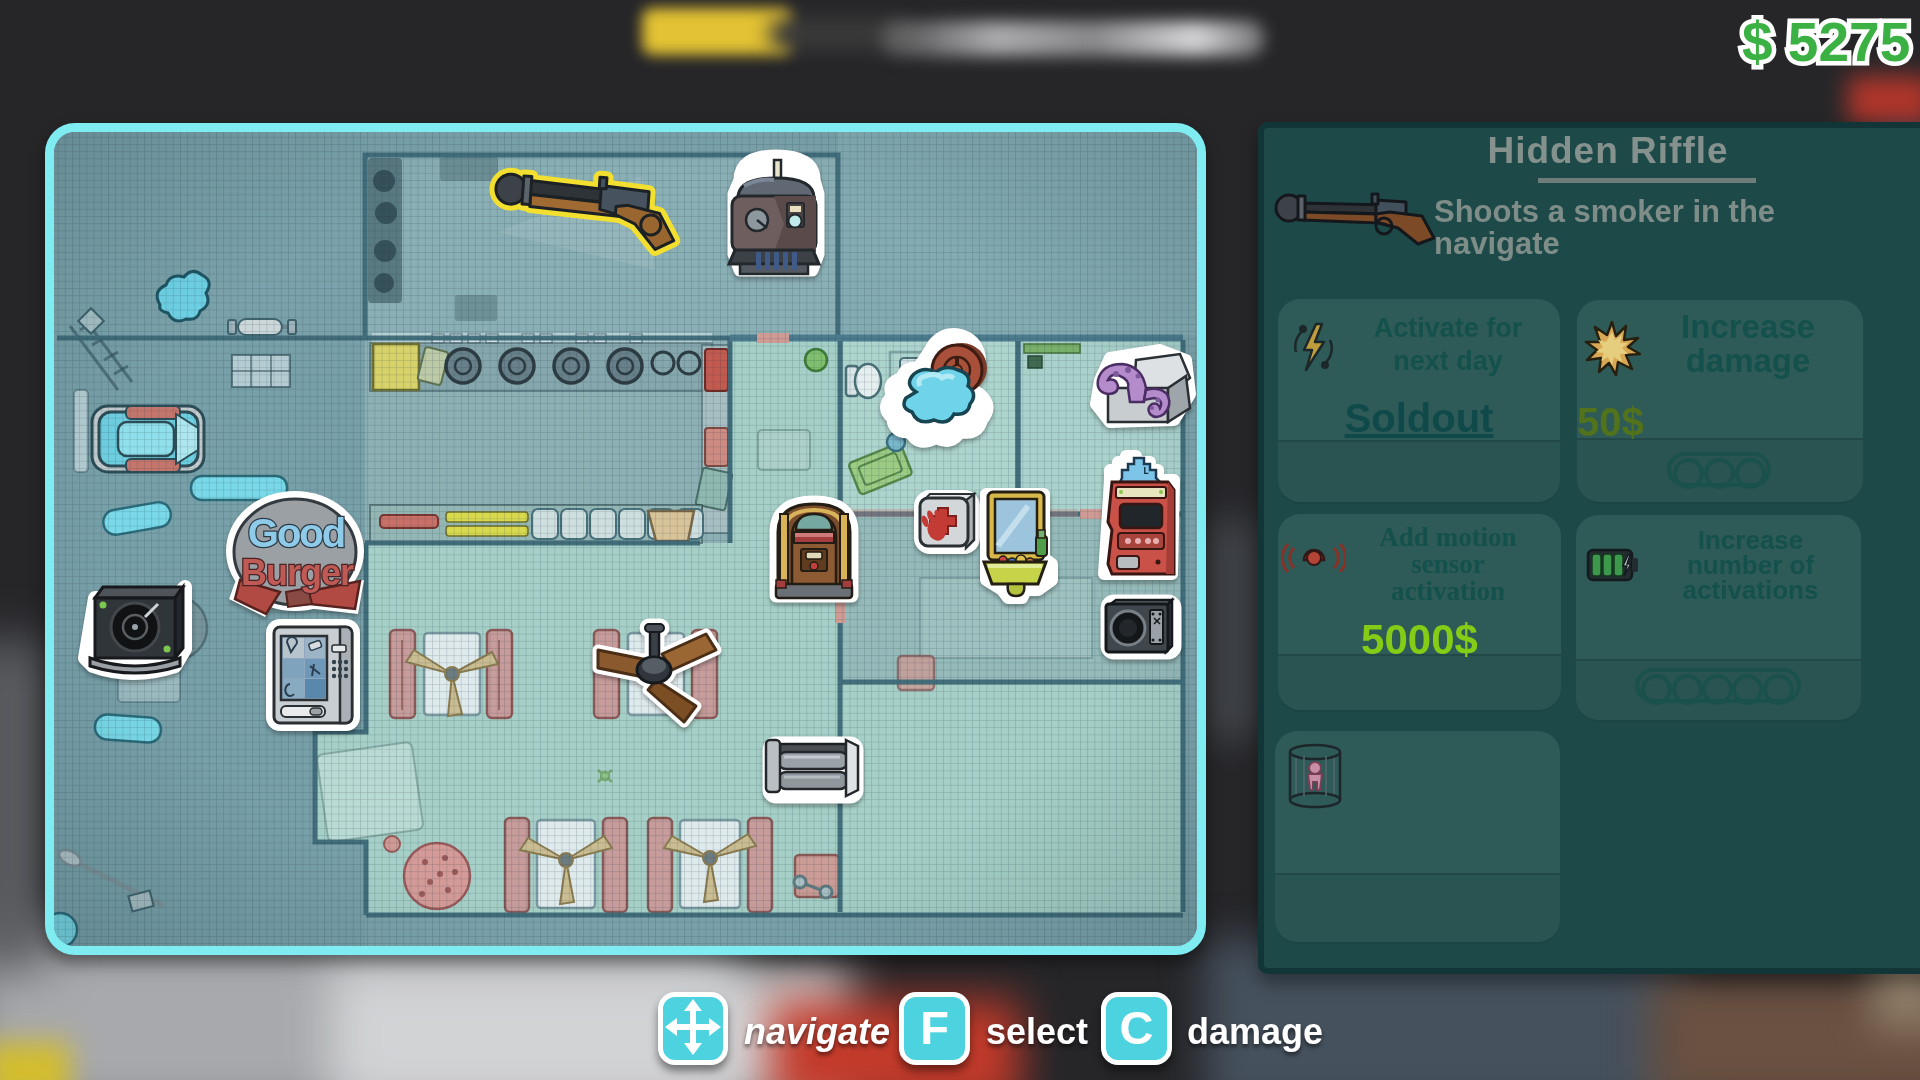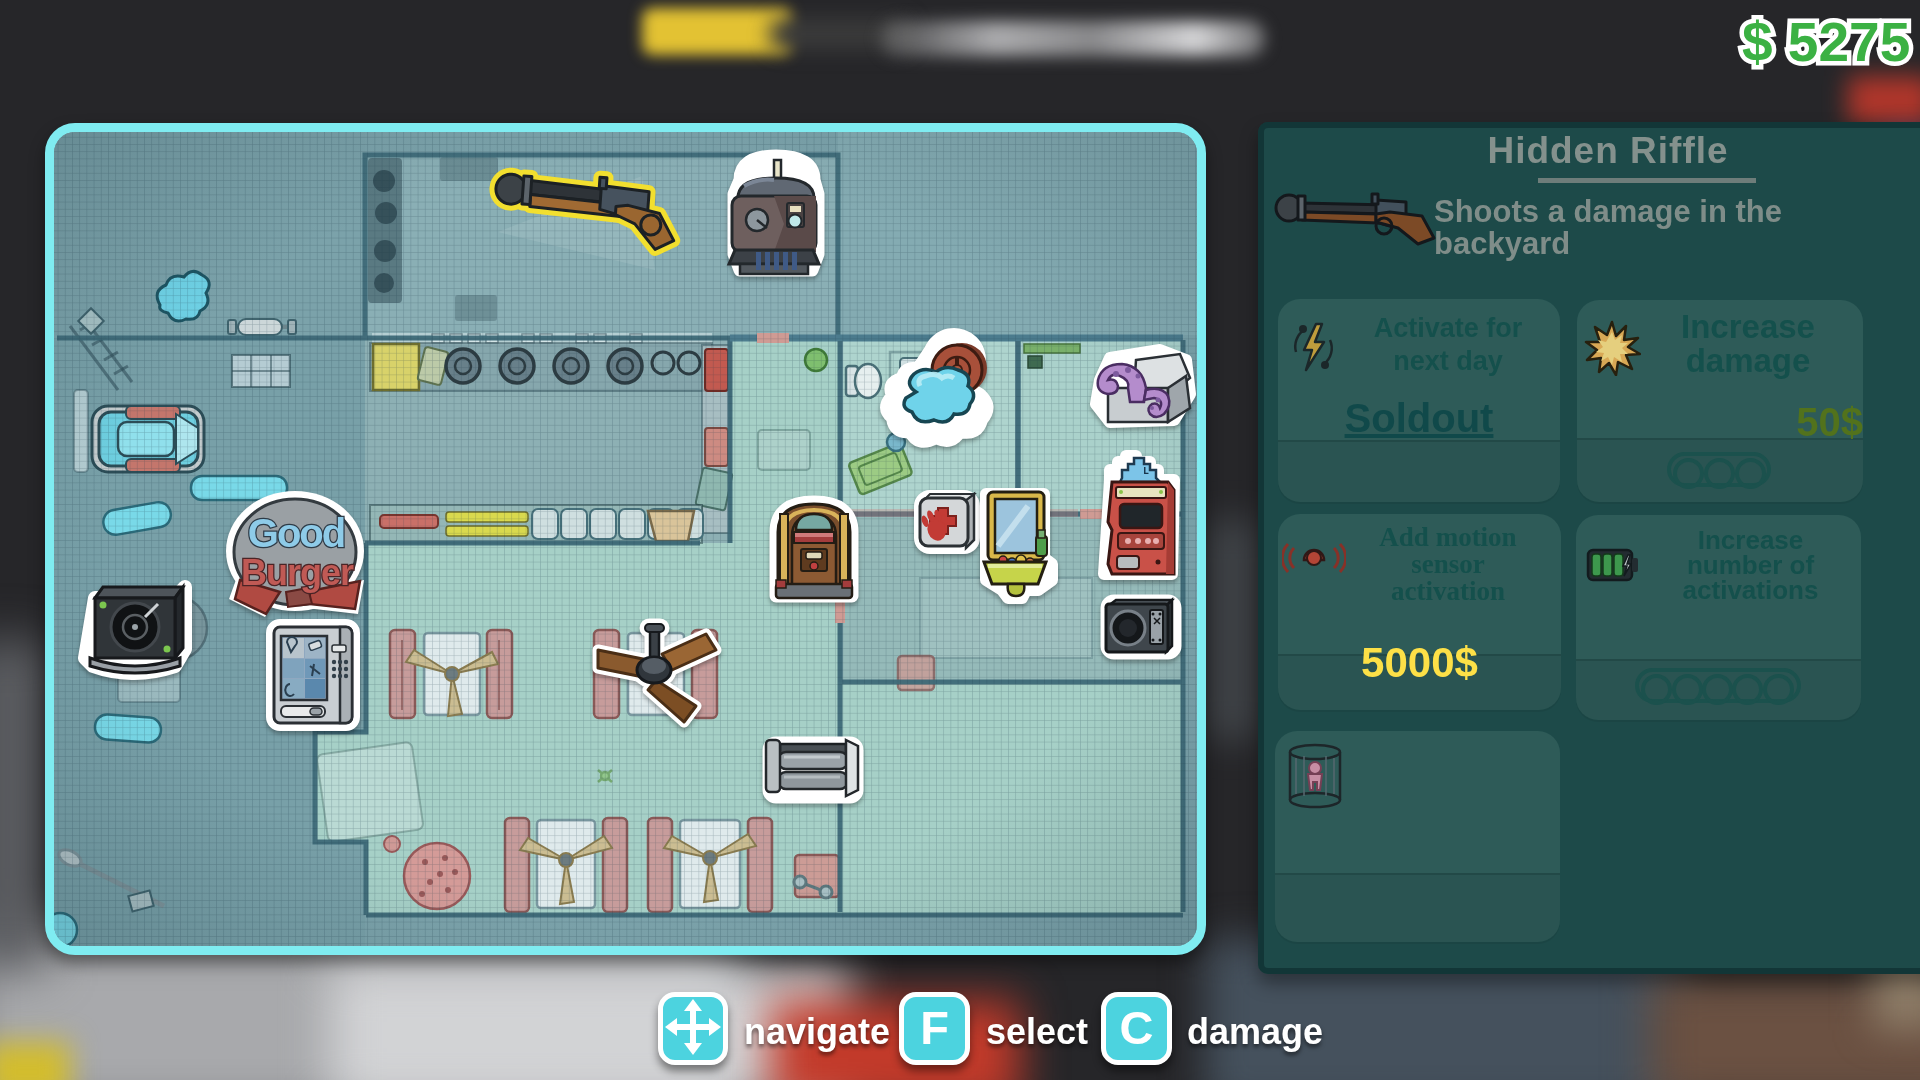--- a/index.html
+++ b/index.html
@@ -646,21 +646,21 @@
       <path d="M30 30 L106 32 L106 41 L30 38 Z" fill="#7c4a26"></path>
       <circle cx="17" cy="26" r="13" fill="#3c4247"></circle>
       <rect x="26" y="14" width="7" height="24" fill="#5c646b"></rect>
       <path d="M104 18 L134 20 L134 46 L118 44 L104 40 Z" fill="#42505c"></path>
       <path d="M118 30 L150 34 L162 56 L146 62 L126 46 L104 40 L104 32 Z" fill="#7c4a26"></path>
       <circle cx="112" cy="44" r="8" fill="none"></circle>
       <rect x="100" y="12" width="6" height="10" fill="#42505c"></rect>
     </g>
   </svg>
 
-  <div class="abs" style="left:176px;top:74px;width:470px;font-size:31px;font-weight:bold;color:#7f8d89;line-height:32px;">Shoots a damage in the backyard</div>
+  <div class="abs" style="left:176px;top:74px;width:470px;font-size:31px;font-weight:bold;color:#7f8d89;line-height:32px;">Shoots a smoker in the navigate</div>
 
   <div class="abs" style="left:20px;top:177px;width:282px;height:203px;background:#2e5b58;border-radius:22px;"></div>
 
   <div class="abs" style="left:20px;top:318px;width:282px;height:62px;background:rgba(10,30,30,.10);border-radius:0 0 22px 22px;border-top:2px solid rgba(12,40,40,.25);"></div>
 
   <svg class="abs" style="left:26px;top:196px;" width="58" height="58" viewBox="0 0 58 58">
     <g opacity="0.9">
       <path d="M32 6 L20 32 L28 32 L22 52 L40 24 L31 24 L38 6 Z" fill="#cfa43a" stroke="#1a2225" stroke-width="2.5" stroke-linejoin="round"></path>
       <path d="M12 34 A 20 20 0 0 1 20 12" fill="none" stroke="#1a2225" stroke-width="2.5"></path>
       <path d="M46 22 A 20 20 0 0 1 40 46" fill="none" stroke="#1a2225" stroke-width="2.5"></path>
@@ -677,21 +677,21 @@
 
   <div class="abs" style="left:319px;top:316px;width:286px;height:64px;background:rgba(10,30,30,.10);border-radius:0 0 22px 22px;border-top:2px solid rgba(12,40,40,.25);"></div>
 
   <svg class="abs" style="left:325px;top:196px;" width="58" height="58" viewBox="0 0 58 58">
     <path d="M29 4 L33 18 L43 8 L41 22 L55 20 L45 29 L57 36 L43 37 L49 51 L35 44 L33 57 L26 45 L16 54 L18 40 L4 42 L14 32 L3 24 L17 24 L12 9 L24 17 Z" fill="#d8a855" stroke="#27200e" stroke-width="2.5" stroke-linejoin="round"></path>
     <path d="M29 14 L32 22 L39 17 L37 25 L45 25 L39 30 L45 36 L37 36 L39 44 L31 39 L29 47 L25 39 L18 43 L21 35 L13 34 L20 29 L15 22 L23 24 Z" fill="#e5cf7e" stroke="none"></path>
   </svg>
 
   <div class="abs" style="left:380px;top:188px;width:220px;text-align:center;font-size:33px;font-weight:bold;color:#14504c;line-height:34px;">Increase<br>damage</div>
 
-  <div class="abs" style="left:319px;top:278px;width:286px;text-align:right;font-size:40px;font-weight:bold;color:#52721c;">50$</div>
+  <div class="abs" style="left:319px;top:278px;width:286px;text-align:left;font-size:40px;font-weight:bold;color:#52721c;">50$</div>
 
   <div class="abs" style="left:409px;top:330px;width:96px;height:27px;border:4px solid #1b514d;border-radius:18px;"></div>
 
   <div class="abs" style="left:415px;top:336px;width:23px;height:23px;border:4px solid #1b514d;border-radius:50%;"></div>
   <div class="abs" style="left:446px;top:336px;width:23px;height:23px;border:4px solid #1b514d;border-radius:50%;"></div>
   <div class="abs" style="left:477px;top:336px;width:23px;height:23px;border:4px solid #1b514d;border-radius:50%;"></div>
 
   <div class="abs" style="left:20px;top:392px;width:283px;height:196px;background:#2e5b58;border-radius:22px;"></div>
 
   <div class="abs" style="left:20px;top:532px;width:283px;height:56px;background:rgba(10,30,30,.10);border-radius:0 0 22px 22px;border-top:2px solid rgba(12,40,40,.25);"></div>
@@ -702,21 +702,21 @@
       <circle cx="32" cy="32" r="7" fill="#c04434" stroke="#311311" stroke-width="2"></circle>
       <path d="M12 22 A 14 14 0 0 0 12 42" fill="none" stroke="#8f2e24" stroke-width="3"></path>
       <path d="M6 18 A 20 20 0 0 0 6 46" fill="none" stroke="#8f2e24" stroke-width="3"></path>
       <path d="M52 22 A 14 14 0 0 1 52 42" fill="none" stroke="#8f2e24" stroke-width="3"></path>
       <path d="M58 18 A 20 20 0 0 1 58 46" fill="none" stroke="#8f2e24" stroke-width="3"></path>
     </g>
   </svg>
 
   <div class="abs" style="left:80px;top:402px;width:220px;text-align:center;font-size:27px;font-weight:bold;color:#14504c;line-height:27px;font-family:Liberation Serif, serif;">Add motion<br>sensor<br>activation</div>
 
-  <div class="abs" style="left:20px;top:494px;width:283px;text-align:center;font-size:42px;font-weight:bold;color:#fde047;margin-top:23px;">5000$</div>
+  <div class="abs" style="left:20px;top:494px;width:283px;text-align:center;font-size:42px;font-weight:bold;color:#84cc16;">5000$</div>
 
   <div class="abs" style="left:318px;top:393px;width:285px;height:205px;background:#2e5b58;border-radius:22px;"></div>
 
   <div class="abs" style="left:318px;top:537px;width:285px;height:61px;background:rgba(10,30,30,.10);border-radius:0 0 22px 22px;border-top:2px solid rgba(12,40,40,.25);"></div>
 
   <svg class="abs" style="left:328px;top:424px;" width="56" height="38" viewBox="0 0 56 38">
     <g opacity="0.92">
       <rect x="2" y="4" width="44" height="30" rx="5" fill="#23292e" stroke="#11161a" stroke-width="2.5"></rect>
       <rect x="46" y="12" width="6" height="14" rx="2" fill="#23292e"></rect>
       <rect x="6" y="8" width="9" height="22" rx="3" fill="#3f9e4d" stroke="#123816" stroke-width="1.5"></rect>
@@ -767,21 +767,21 @@
     <g fill="#fff">
       <rect x="27" y="12" width="6" height="36"></rect>
       <rect x="12" y="27" width="36" height="6"></rect>
       <polygon points="30,2 39,14 21,14"></polygon>
       <polygon points="30,58 39,46 21,46"></polygon>
       <polygon points="2,30 14,21 14,39"></polygon>
       <polygon points="58,30 46,21 46,39"></polygon>
     </g>
   </svg>
 
-  <div class="abs" style="left:744px;top:1011px;font-size:36px;font-weight:bold;color:#fff;text-shadow:0 3px 4px rgba(0,0,0,.55);">navigate</div>
+  <div class="abs" style="left:744px;top:1011px;font-size:36px;font-weight:bold;color:#fff;text-shadow:0 3px 4px rgba(0,0,0,.55);font-style:italic;">navigate</div>
 
   <div class="abs" style="left:899px;top:992px;width:61px;height:63px;background:#4cd3df;border:5px solid #fff;border-radius:17px;box-shadow:0 6px 8px rgba(0,0,0,.45);color:#fff;font-size:47px;font-weight:bold;text-align:center;line-height:61px;">F</div>
 
   <div class="abs" style="left:986px;top:1011px;font-size:36px;font-weight:bold;color:#fff;text-shadow:0 3px 4px rgba(0,0,0,.55);">select</div>
 
   <div class="abs" style="left:1101px;top:992px;width:61px;height:63px;background:#4cd3df;border:5px solid #fff;border-radius:17px;box-shadow:0 6px 8px rgba(0,0,0,.45);color:#fff;font-size:47px;font-weight:bold;text-align:center;line-height:61px;">C</div>
 
   <div class="abs" style="left:1187px;top:1011px;font-size:36px;font-weight:bold;color:#fff;text-shadow:0 3px 4px rgba(0,0,0,.55);">damage</div>
 </div>
 

